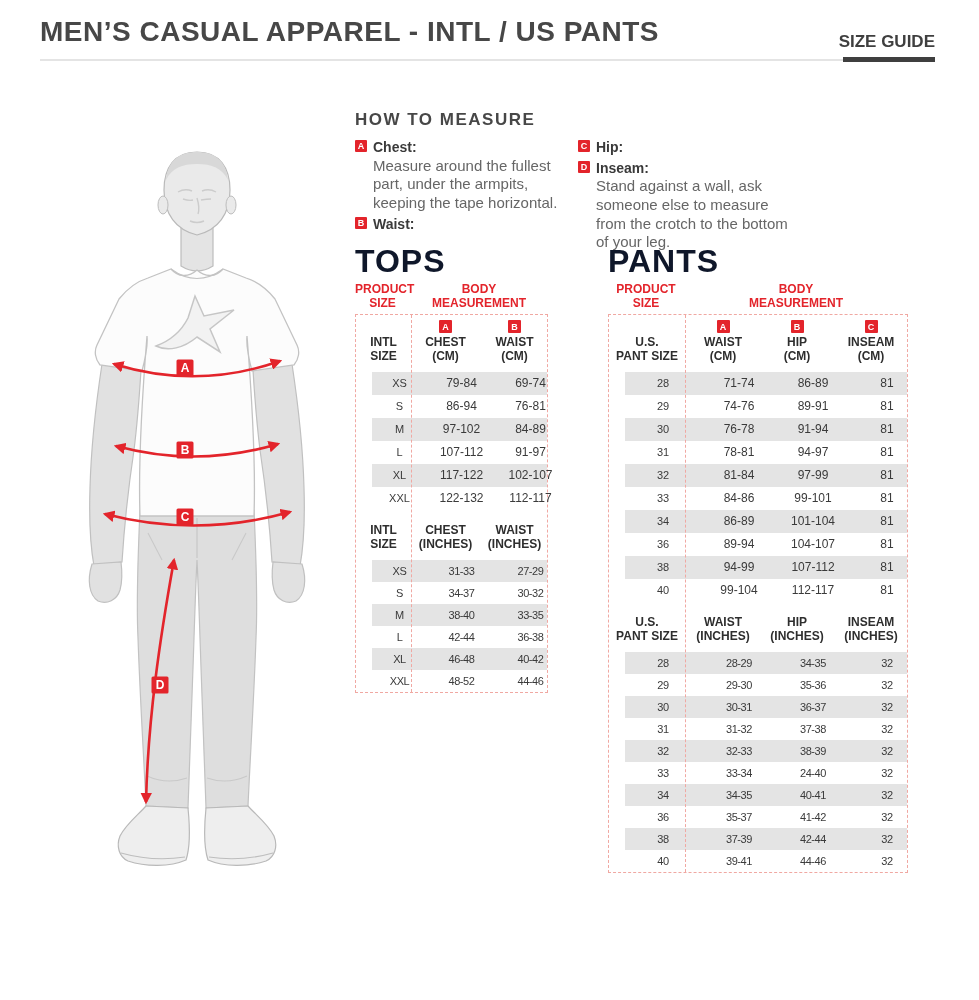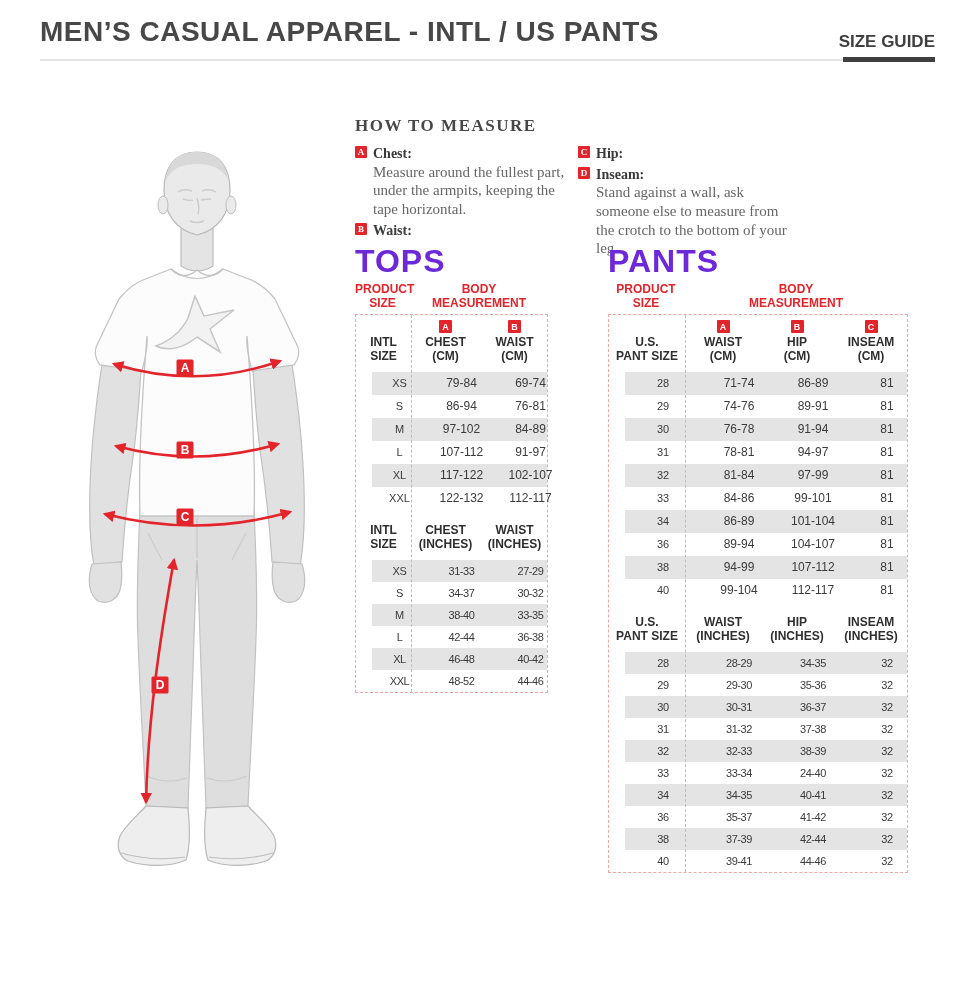--- a/index.html
+++ b/index.html
@@ -7,38 +7,38 @@
   .page{position:relative;width:979px;height:957px;background:#fff;overflow:hidden;}
 
   
   .header-title{position:absolute;left:40px;top:16px;font-size:28px;font-weight:bold;
     color:#474747;letter-spacing:.5px;white-space:nowrap;}
   .size-guide{position:absolute;right:44px;top:32px;font-size:17px;font-weight:bold;color:#3f3f3f;}
   .rule-light{position:absolute;left:40px;right:44px;top:59px;height:2px;background:#e4e4e4;}
   .rule-dark{position:absolute;right:44px;top:57px;width:92px;height:5px;background:#3f3f3f;}
 
   
-  .htm{position:absolute;left:355px;top:116px;width:575px;font-family:Liberation Serif, serif;}
+  .htm{position:absolute;left:355px;top:110px;width:575px;}
   .htm-title{font-size:17px;font-weight:bold;color:#474747;letter-spacing:1.5px;}
   .htm-cols{display:flex;margin-top:9px;}
   .htm-col{width:212px;}
   .htm-col+.htm-col{margin-left:11px;width:222px;}
   .htm-item{display:flex;margin-bottom:3px;}
   .htm-badge{flex:0 0 12px;width:12px;height:12px;margin:1px 6px 0 0;background:var(--red);
     color:#fff;font-size:9px;font-weight:bold;display:flex;align-items:center;justify-content:center;border-radius:1px;}
   .htm-label{font-size:14px;font-weight:bold;color:#3a3a3a;line-height:1.25;}
   .htm-text{font-size:15px;color:#666;line-height:1.25;}
 
   :root{--red:#e3242b;--dot:#f0a8a2;--rowgray:#e4e4e4;}
 
   
   .section{position:absolute;top:244px;}
   .section-tops{left:355px;width:193px;}
   .section-pants{left:608px;width:300px;}
-  .section-title{font-size:32px;font-weight:bold;color:#6d28d9;letter-spacing:1px;line-height:34px;}
+  .section-title{font-size:32px;font-weight:bold;color:#0f172a;letter-spacing:1px;line-height:34px;}
   .red-cols{display:grid;margin-top:5px;}
   .red-label{color:var(--red);font-weight:bold;font-size:12px;text-align:center;
     line-height:1.15;white-space:pre-line;}
   .span-rest{grid-column:2/-1;}
 
   .sizetable{position:relative;border:1px dashed var(--dot);margin-top:3px;background:#fff;}
   .divider{position:absolute;top:0;bottom:0;width:0;border-left:1px dashed var(--dot);}
   .section-tops .divider{left:55px;}
   .section-pants .divider{left:76px;}
 

